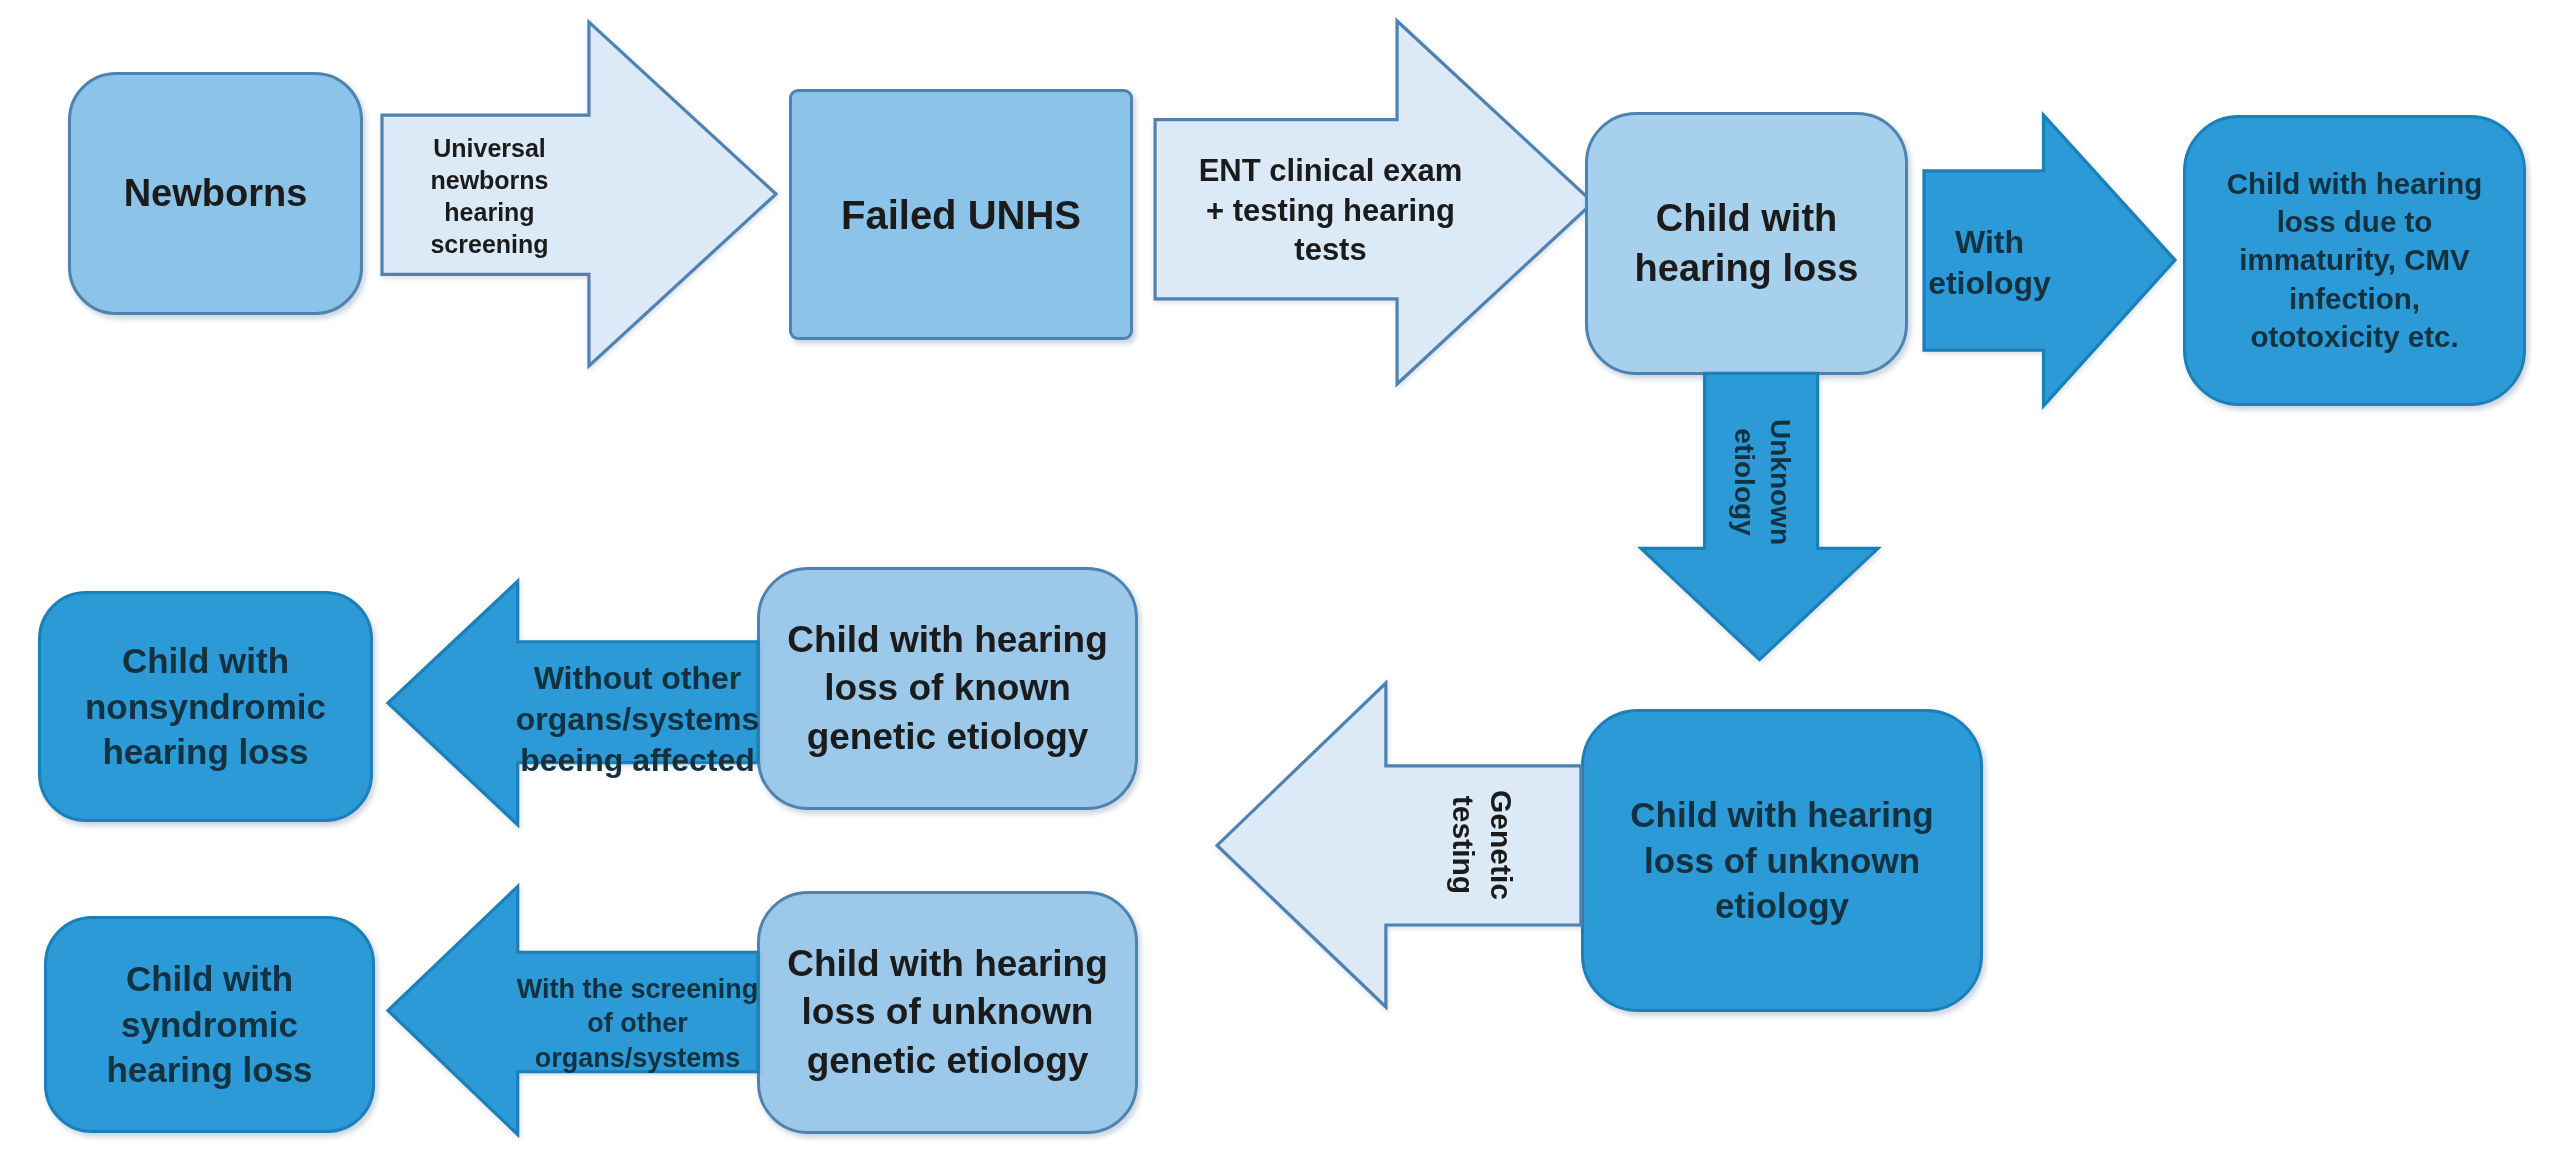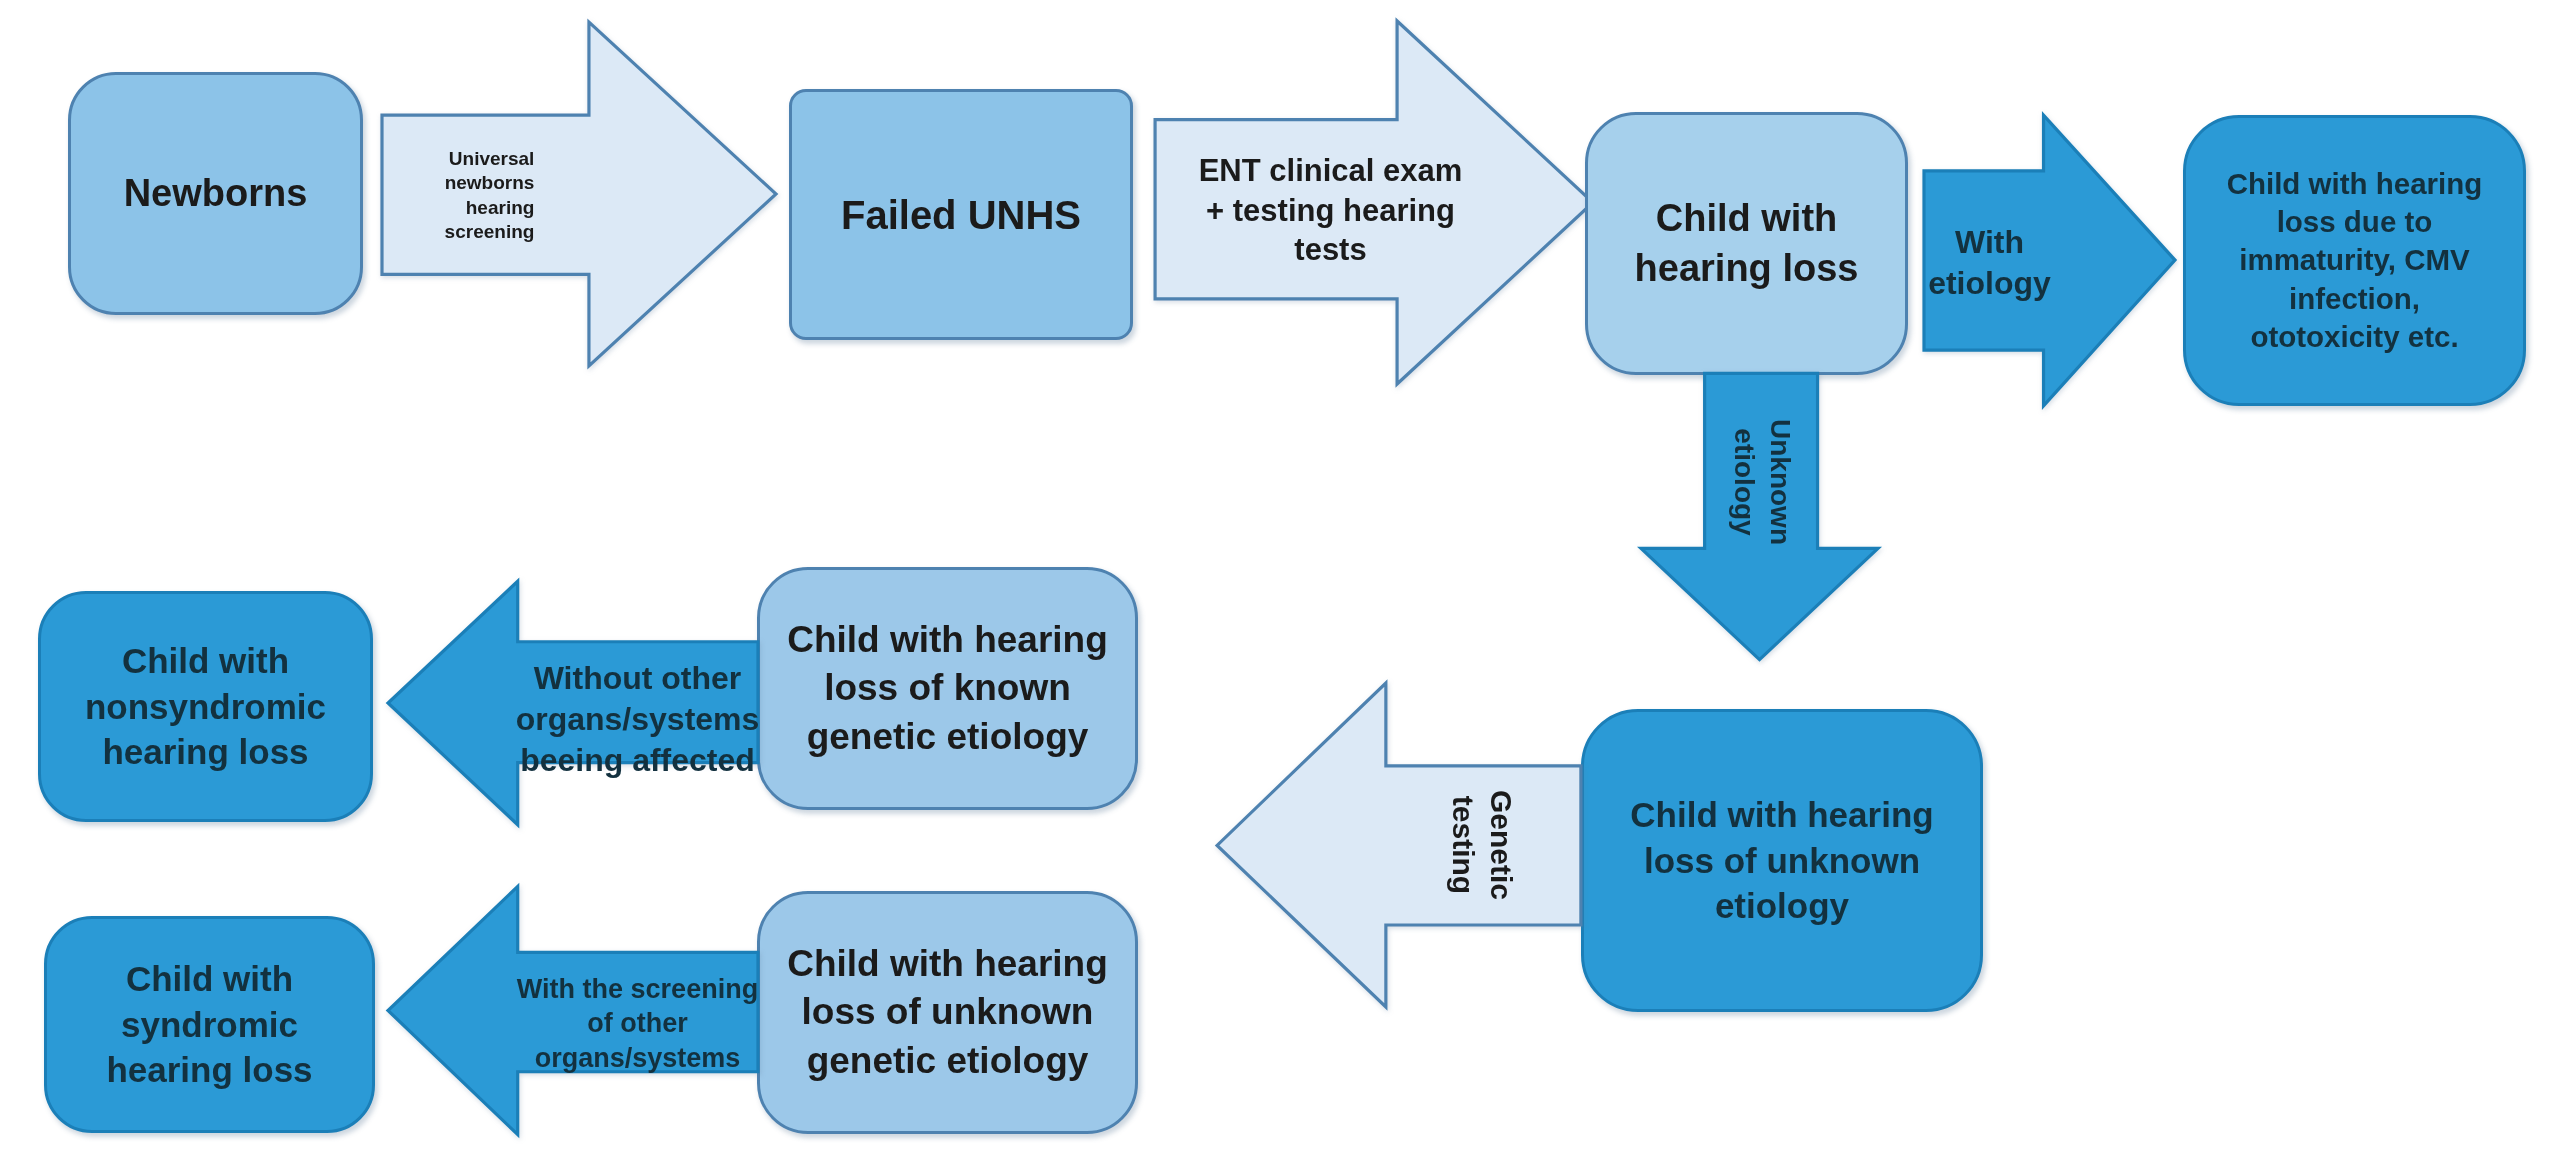--- a/index.html
+++ b/index.html
@@ -41,26 +41,26 @@
 
 <div id="canvas">
 
   <div class="box light" style="left:68px;top:72px;width:295px;height:243px;border-radius:48px;font-size:38px;">
     <span>Newborns</span>
   </div>
 
   <svg class="arrow-svg" style="left:382px;top:22px;" width="394" height="344" viewBox="0 0 495 432">
     <polygon class="shape-light" points="0,117 260,117 260,0 495,216 260,432 260,317 0,317"></polygon>
   </svg>
-  <div class="arrow-label dark-text" style="left:386px;top:112px;width:207px;height:167px;font-size:19px;text-align:right;">Universal
+  <div class="arrow-label dark-text" style="left:386px;top:112px;width:207px;height:167px;font-size:25px;">Universal
 newborns
 hearing
 screening</div>
 
-  <div class="box light" style="left:789px;top:89px;width:344px;height:251px;border-radius:17px;font-size:40px;">
+  <div class="box light" style="left:789px;top:89px;width:344px;height:251px;border-radius:9px;font-size:40px;">
     <span>Failed UNHS</span>
   </div>
 
   <svg class="arrow-svg" style="left:1155px;top:21px;" width="438" height="363" viewBox="0 0 550 456">
     <polygon class="shape-light" points="0,124 304,124 304,0 550,228 304,456 304,349 0,349"></polygon>
   </svg>
   <div class="arrow-label dark-text" style="left:1163px;top:123px;width:335px;height:175px;font-size:31px;">ENT clinical exam
 + testing hearing
 tests</div>
 

